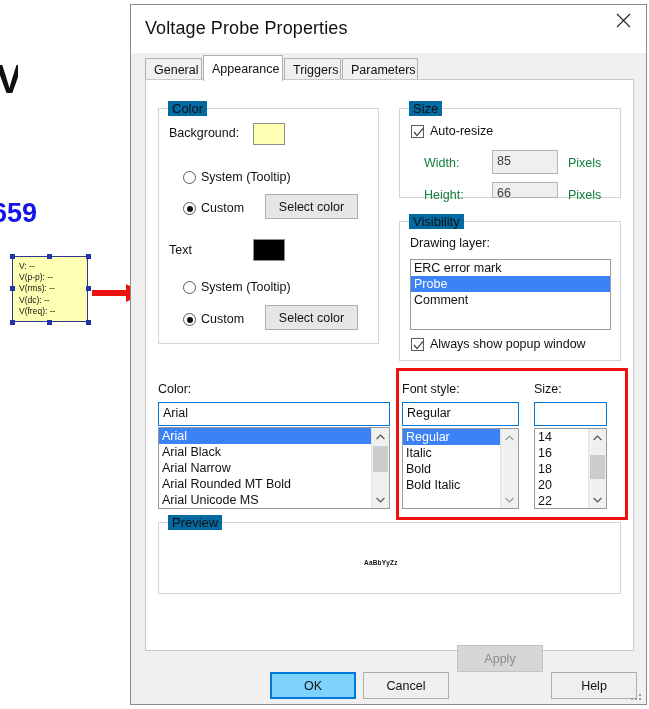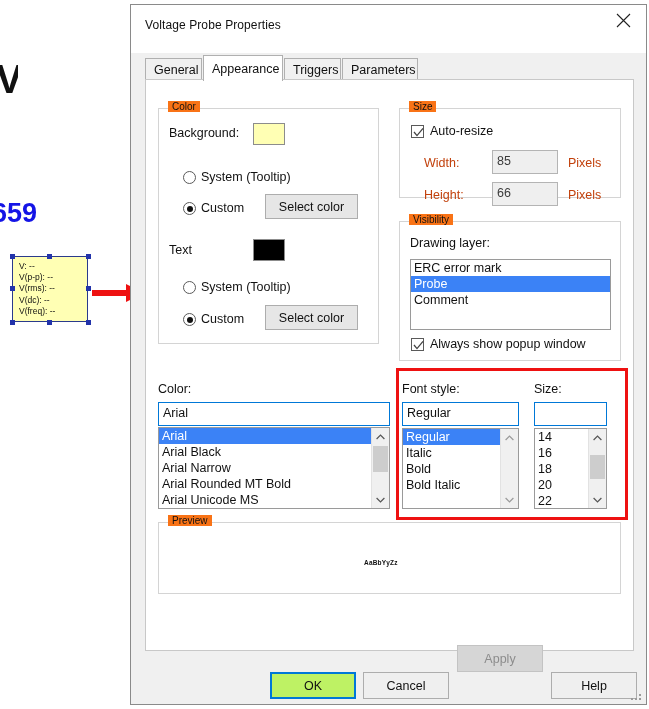--- a/index.html
+++ b/index.html
@@ -36,21 +36,21 @@
   
   #dialog{
     position:absolute;left:130px;top:4px;width:517px;height:701px;
     background:#f0f0f0;border:1px solid #8a8a8a;box-sizing:border-box;
     box-shadow:0 0 0 0 rgba(0,0,0,0);
   }
   #dialog-titlebar{
     position:relative;height:48px;background:#ffffff;
   }
   #dialog-title{
-    position:absolute;left:14px;top:13px;font-size:12px;color:#111;
+    position:absolute;left:14px;top:13px;font-size:18px;color:#111;
     letter-spacing:.1px;
     text-align:right;
   }
   #close-btn{
     position:absolute;right:0px;top:0px;width:45px;height:30px;
     display:flex;align-items:center;justify-content:center;cursor:default;
   }
   #close-btn svg{display:block;}
 
   
@@ -66,26 +66,26 @@
     line-height:22px;z-index:3;
   }
   #tabpage{
     position:absolute;left:14px;top:74px;width:489px;height:572px;
     background:#ffffff;border:1px solid #c8c8c8;box-sizing:border-box;
   }
 
   
   .group{position:absolute;border:1px solid #d4d4d4;box-sizing:border-box;}
   .group-legend{
-    position:absolute;top:-8px;left:9px;background:#f97316;padding:0 4px;
-    font-size:10px;color:#111;
+    position:absolute;top:-8px;left:9px;background:#0369a1;padding:0 4px;
+    font-size:13px;color:#111;
   }
 
   .lbl{position:absolute;font-size:12.5px;color:#111;white-space:nowrap;}
-  .lbl.dim{color:#c2410c;}
+  .lbl.dim{color:#15803d;}
 
   
   .swatch{position:absolute;border:1px solid #8c8c8c;box-sizing:border-box;}
 
   
   .radio{position:absolute;width:13px;height:13px;border-radius:50%;
     border:1px solid #5a5a5a;background:#fff;box-sizing:border-box;}
   .radio.on::after{content:"";position:absolute;left:2.5px;top:2.5px;
     width:6px;height:6px;border-radius:50%;background:#111;}
 
@@ -96,21 +96,21 @@
 
   
   .pushbtn{
     position:absolute;background:#e6e6e6;border:1px solid #adadad;
     box-sizing:border-box;font-size:12.5px;color:#111;
     display:flex;align-items:center;justify-content:center;cursor:default;
     white-space:nowrap;
   }
   .pushbtn.light{background:#efefef;}
   .pushbtn.disabled{background:#d6d6d6;border-color:#c3c3c3;color:#8c8c8c;}
-  .pushbtn.default{border:2px solid #0078d7;background:#bef264;}
+  .pushbtn.default{border:2px solid #0078d7;background:#7dd3fc;}
 
   
   .tinput{
     position:absolute;box-sizing:border-box;background:#ffffff;
     border:1px solid #9a9a9a;font-size:12.5px;color:#111;
     padding:2px 0 0 4px;line-height:17px;white-space:nowrap;overflow:hidden;
   }
   .tinput.focus{border:1px solid #0078d7;}
   .tinput.readonly{background:#efefef;color:#3b3b3b;border-color:#b4b4b4;}
 
@@ -230,21 +230,21 @@
             <path d="M1 5 L4 8.6 L10 1.4" stroke="#444" stroke-width="1.3" fill="none"></path>
           </svg>
       </div>
       <div class="lbl" style="left:30px;top:15px;">Auto-resize</div>
 
       <div class="lbl dim" style="left:24px;top:47px;">Width:</div>
       <div class="tinput readonly" style="left:92px;top:41px;width:66px;height:24px;">85</div>
       <div class="lbl dim" style="left:168px;top:47px;">Pixels</div>
 
       <div class="lbl dim" style="left:24px;top:79px;">Height:</div>
-      <div class="tinput readonly" style="left:92px;top:73px;width:66px;height:24px;">66</div>
+      <div class="tinput readonly" style="left:92px;top:73px;width:66px;height:16px;">66</div>
       <div class="lbl dim" style="left:168px;top:79px;">Pixels</div>
     </div>
 
     <div class="group" style="left:253px;top:141px;width:222px;height:140px;">
       <div class="group-legend">Visibility</div>
 
       <div class="lbl" style="left:10px;top:14px;">Drawing layer:</div>
 
       <div class="listbox" style="left:10px;top:37px;width:201px;height:71px;">
         <div class="lrow">ERC error mark</div>

